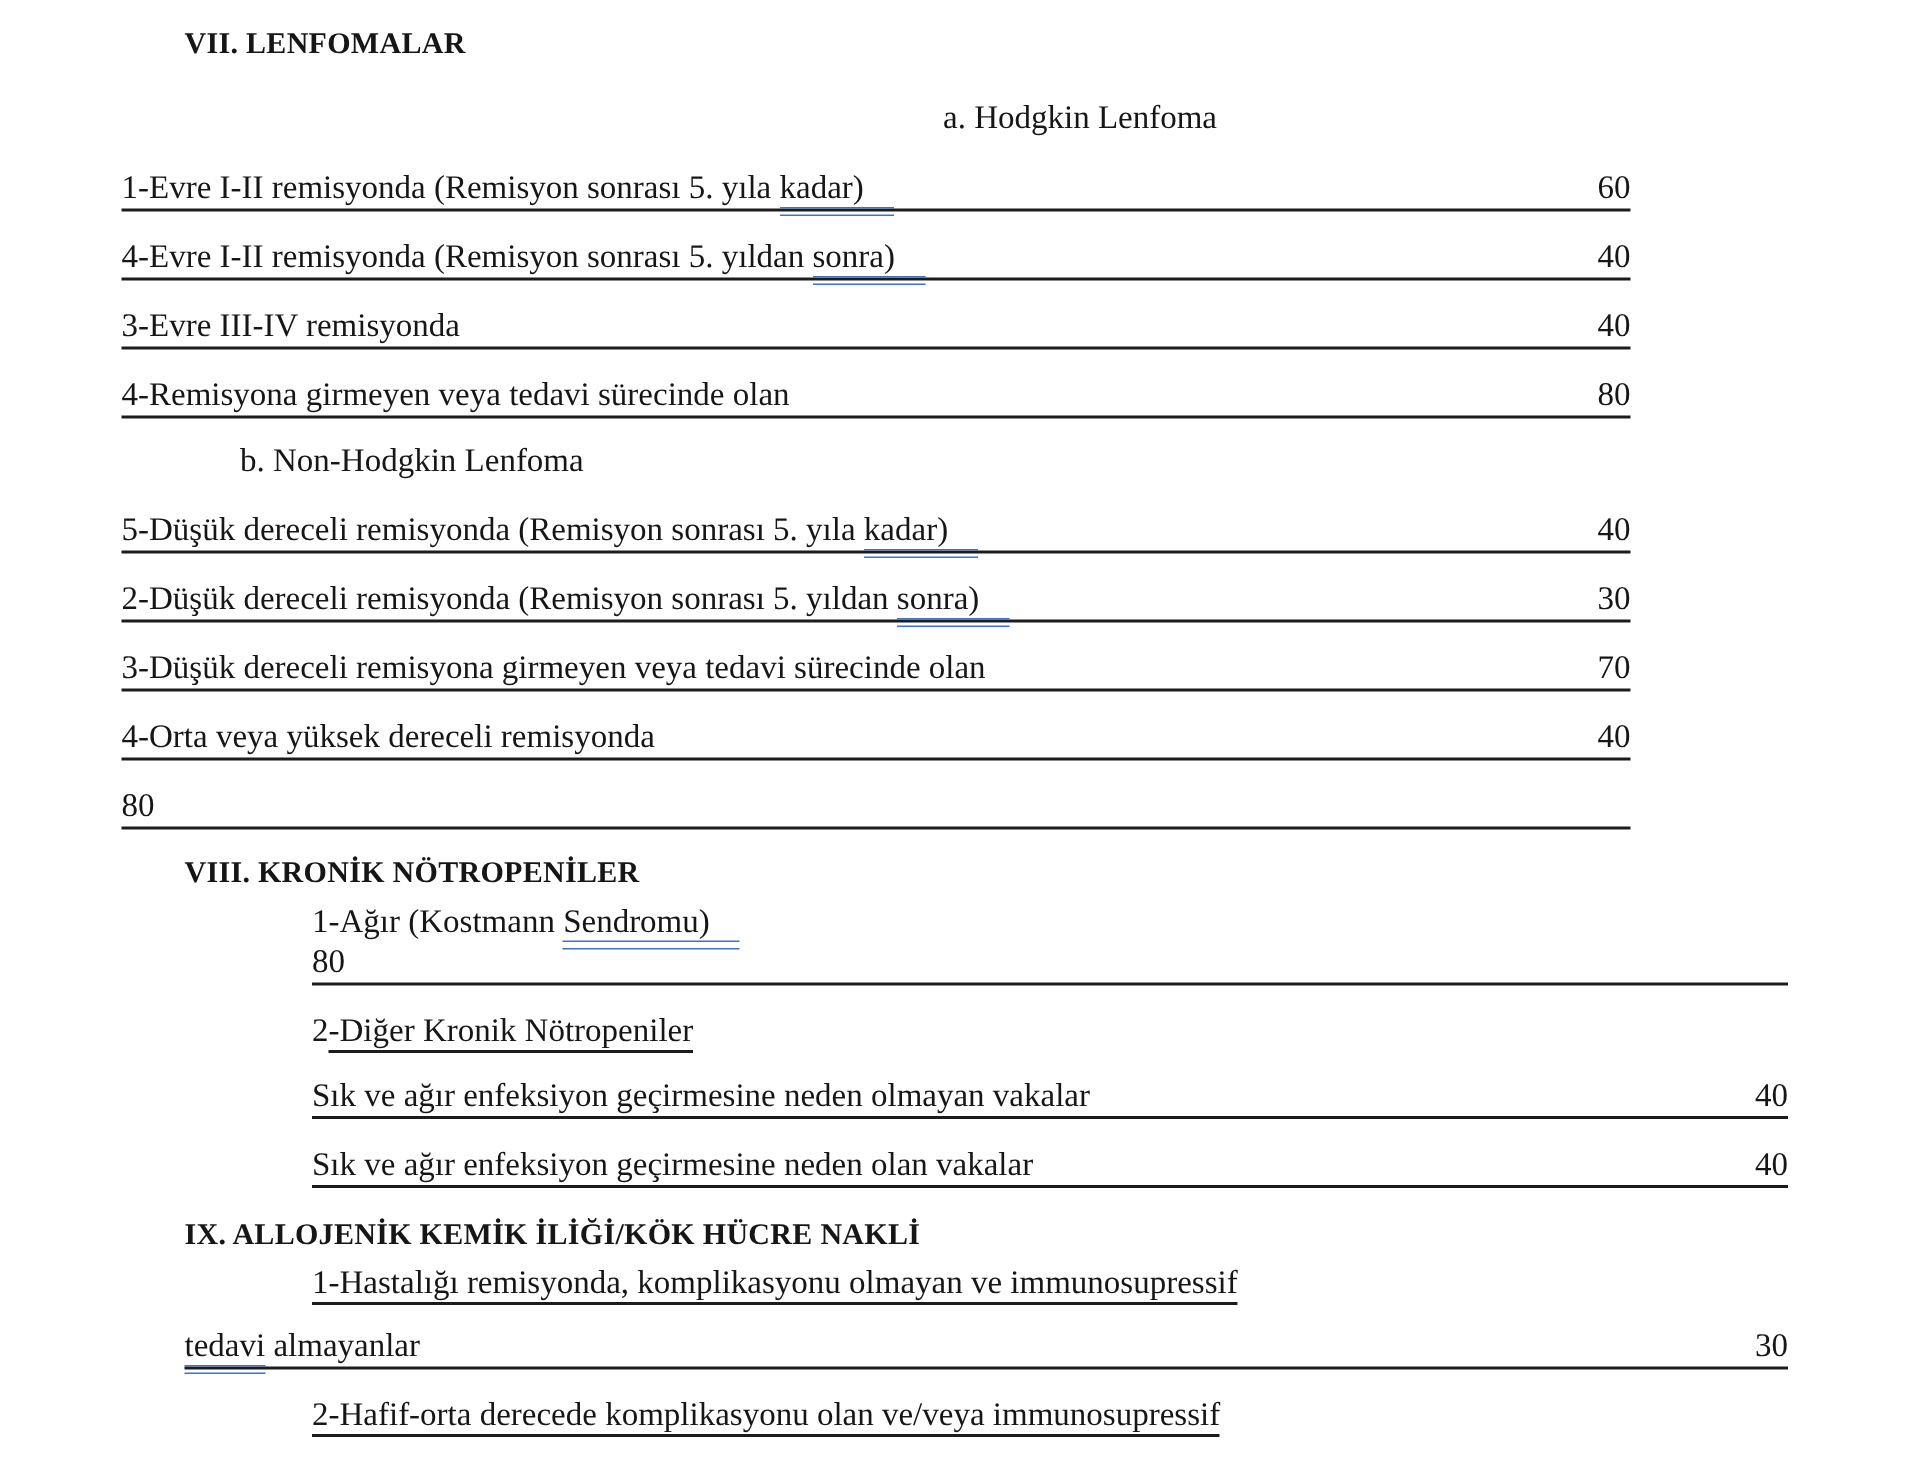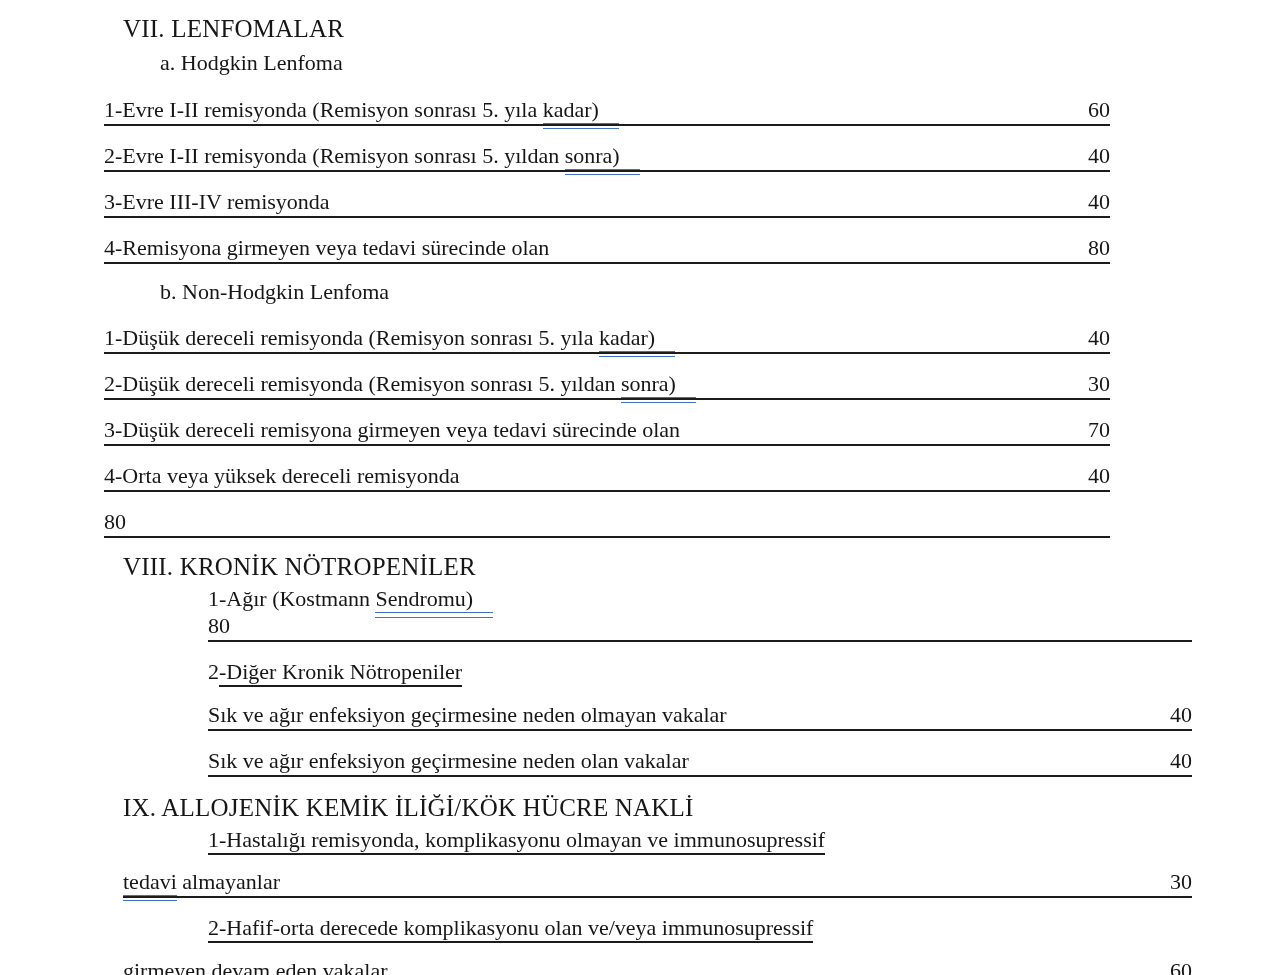--- a/index.html
+++ b/index.html
@@ -15,31 +15,31 @@
     font-family:"Liberation Serif","DejaVu Serif",serif;color:var(--text);
   }
   .page{position:relative;width:1280px;height:975px;}
 
   .row{
     margin-top:16px;
     font-size:22px;line-height:27px;
     position:relative;
   }
   
-  .mt3{margin-top:3px;flex-direction:column;} .mt5{margin-top:5px;} .mt14{margin-top:14px;}
+  .mt3{margin-top:3px;flex-direction:column;} .mt5{margin-top:20px;text-align:center;} .mt14{margin-top:14px;}
   .mt15{margin-top:15px;} .mt19{margin-top:19px;} .mt20{margin-top:20px;}
 
   
   .lvl0{margin-left:123px;}
   .lvl1{margin-left:160px;}
-  .lvl2{margin-left:104px;}
+  .lvl2{margin-left:81px;}
   .lvl3{margin-left:208px;}
 
   
-  .header{font-weight:400;font-size:25px;line-height:30px;letter-spacing:0.2px;}
+  .header{font-weight:700;font-size:20px;line-height:30px;letter-spacing:0.2px;}
 
   
   .full{
     display:flex;justify-content:space-between;align-items:baseline;
     border-bottom:2px solid var(--rule);
     padding-bottom:1px;
   }
   .full.lvl0{width:1069px;}
   .full.lvl2{width:1006px;}
   .full.lvl3{width:984px;}
@@ -76,37 +76,37 @@
   </div>
     <div class="row subheader lvl1 mt5">
     <span class="label"><span class="pre">a. Hodgkin Lenfoma</span></span>
     
   </div>
     <div class="row item full lvl2 mt20">
     <span class="label"><span class="pre">1-Evre I-II remisyonda (Remisyon sonrası 5. yıla </span><span class="marked ext">kadar)</span></span>
     <span class="value">60</span>
   </div>
     <div class="row item full lvl2">
-    <span class="label"><span class="pre">2-Evre I-II remisyonda (Remisyon sonrası 5. yıldan </span><span class="marked ext">sonra)</span></span>
+    <span class="label"><span class="pre">4-Evre I-II remisyonda (Remisyon sonrası 5. yıldan </span><span class="marked ext">sonra)</span></span>
     <span class="value">40</span>
   </div>
     <div class="row item full lvl2">
     <span class="label"><span class="pre">3-Evre III-IV remisyonda</span></span>
     <span class="value">40</span>
   </div>
     <div class="row item full lvl2">
     <span class="label"><span class="pre">4-Remisyona girmeyen veya tedavi sürecinde olan</span></span>
     <span class="value">80</span>
   </div>
     <div class="row subheader lvl1 mt14">
     <span class="label"><span class="pre">b. Non-Hodgkin Lenfoma</span></span>
     
   </div>
     <div class="row item full lvl2 mt19">
-    <span class="label"><span class="pre">1-Düşük dereceli remisyonda (Remisyon sonrası 5. yıla </span><span class="marked ext">kadar)</span></span>
+    <span class="label"><span class="pre">5-Düşük dereceli remisyonda (Remisyon sonrası 5. yıla </span><span class="marked ext">kadar)</span></span>
     <span class="value">40</span>
   </div>
     <div class="row item full lvl2">
     <span class="label"><span class="pre">2-Düşük dereceli remisyonda (Remisyon sonrası 5. yıldan </span><span class="marked ext">sonra)</span></span>
     <span class="value">30</span>
   </div>
     <div class="row item full lvl2">
     <span class="label"><span class="pre">3-Düşük dereceli remisyona girmeyen veya tedavi sürecinde olan</span></span>
     <span class="value">70</span>
   </div>

